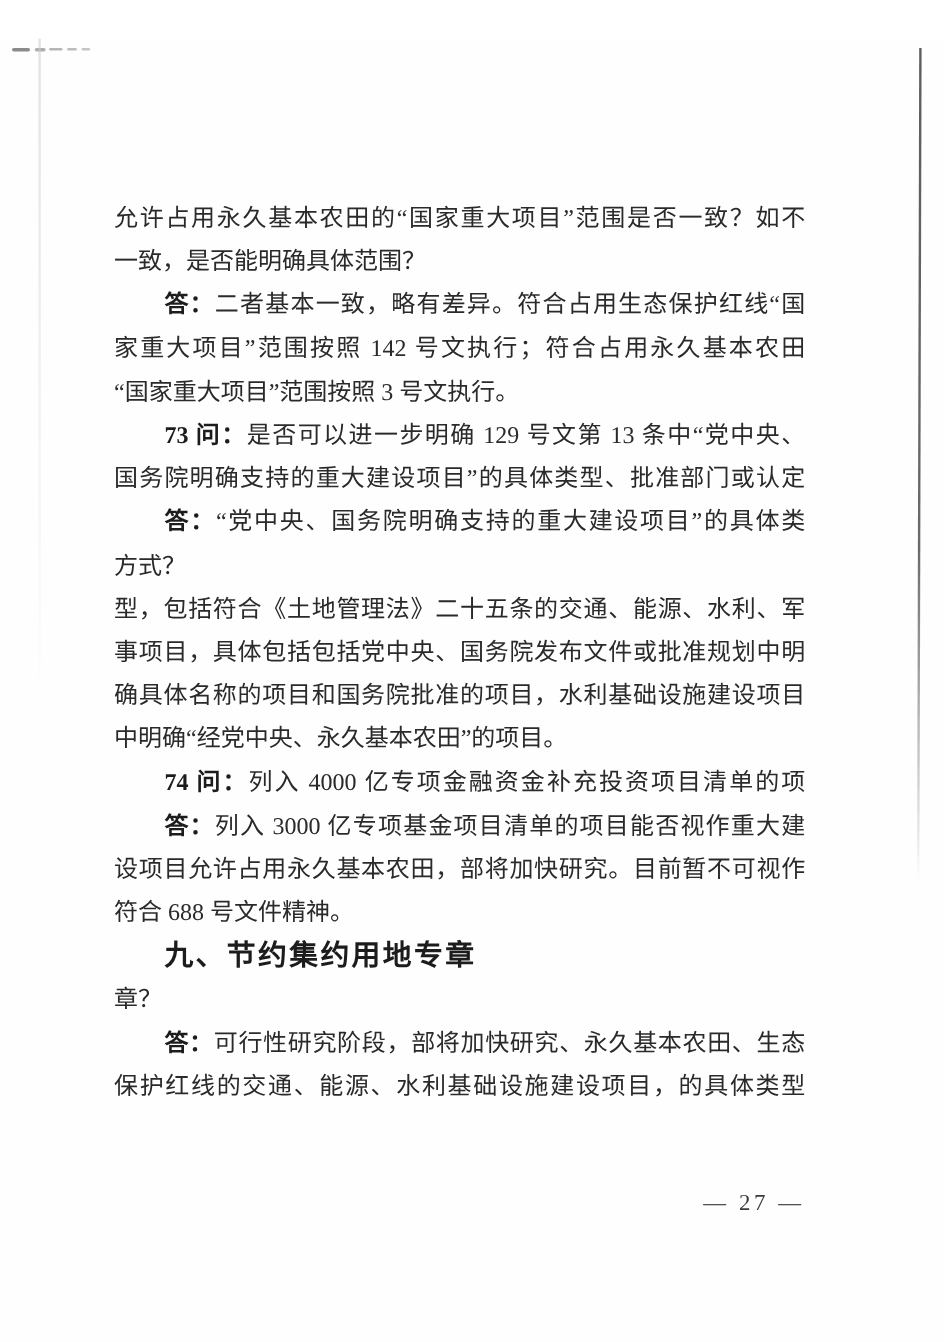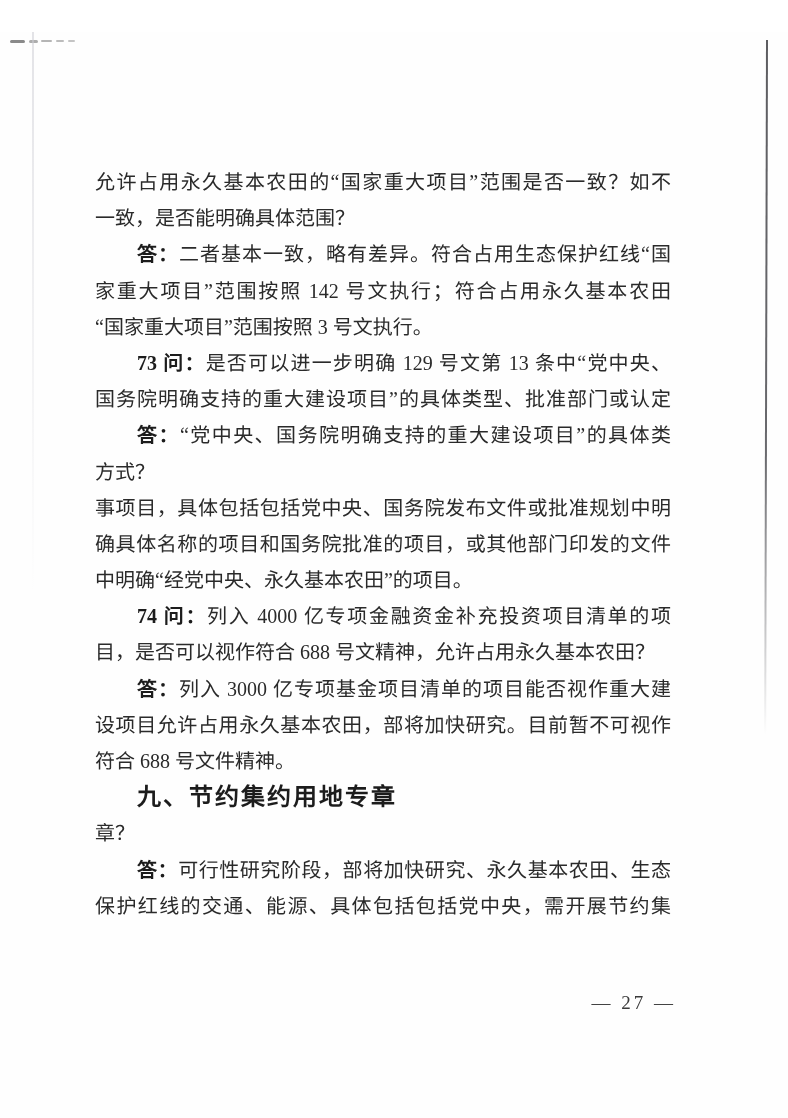--- a/index.html
+++ b/index.html
@@ -49,21 +49,21 @@
     color: #161616;
     font-size: 24px;
     letter-spacing: 2px;
   }
   
   .pagenum {
     position: absolute;
     left: 586px;
     top: 960px;
     width: 90px;
-    text-align: right;
+    text-align: left;
     font-size: 19px;
     color: #3a3a3a;
     letter-spacing: 3px;
     font-family: "Liberation Serif", "DejaVu Serif", serif;
   }
   
   .artifact { position: absolute; pointer-events: none; }
   .dash { height: 3px; top: 8px; border-radius: 2px; }
   .d1 { left: 10px;  width: 15px; background: #8a8a8a; }
   .d2 { left: 29px;  width: 9px;  background: #adadad; }
@@ -108,29 +108,29 @@
   <div class="textcol">
       <div class="line"><span>允许占用永久基本农田的“国家重大项目”范围是否一致？如不</span></div>
       <div class="line noj"><span>一致，是否能明确具体范围？</span></div>
       <div class="line indent"><span class="b">答：</span><span>二者基本一致，略有差异。符合占用生态保护红线“国</span></div>
       <div class="line"><span>家重大项目”范围按照 142 号文执行；符合占用永久基本农田</span></div>
       <div class="line noj"><span>“国家重大项目”范围按照 3 号文执行。</span></div>
       <div class="line indent"><span class="b">73 问：</span><span>是否可以进一步明确 129 号文第 13 条中“党中央、</span></div>
       <div class="line"><span>国务院明确支持的重大建设项目”的具体类型、批准部门或认定</span></div>
       <div class="line indent"><span class="b">答：</span><span>“党中央、国务院明确支持的重大建设项目”的具体类</span></div>
       <div class="line noj"><span>方式？</span></div>
+      <div class="line"><span>型，包括符合《土地管理法》二十五条的交通、能源、水利、军</span></div>
       <div class="line"><span>事项目，具体包括包括党中央、国务院发布文件或批准规划中明</span></div>
-      <div class="line"><span>确具体名称的项目和国务院批准的项目，或其他部门印发的文件</span></div>
+      <div class="line"><span>确具体名称的项目和国务院批准的项目，水利基础设施建设项目</span></div>
       <div class="line noj"><span>中明确“经党中央、永久基本农田”的项目。</span></div>
       <div class="line indent"><span class="b">74 问：</span><span>列入 4000 亿专项金融资金补充投资项目清单的项</span></div>
-      <div class="line noj"><span>目，是否可以视作符合 688 号文精神，允许占用永久基本农田？</span></div>
       <div class="line indent"><span class="b">答：</span><span>列入 3000 亿专项基金项目清单的项目能否视作重大建</span></div>
       <div class="line"><span>设项目允许占用永久基本农田，部将加快研究。目前暂不可视作</span></div>
       <div class="line noj"><span>符合 688 号文件精神。</span></div>
       <div class="line indent noj heading"><span class="b">九、节约集约用地专章</span></div>
       <div class="line noj"><span>章？</span></div>
       <div class="line indent"><span class="b">答：</span><span>可行性研究阶段，部将加快研究、永久基本农田、生态</span></div>
-      <div class="line"><span>保护红线的交通、能源、具体包括包括党中央，需开展节约集</span></div>
+      <div class="line"><span>保护红线的交通、能源、水利基础设施建设项目，的具体类型</span></div>
     </div>
 
   <div class="pagenum">— 27 —</div>
 
 </div>
 
 </body></html>

